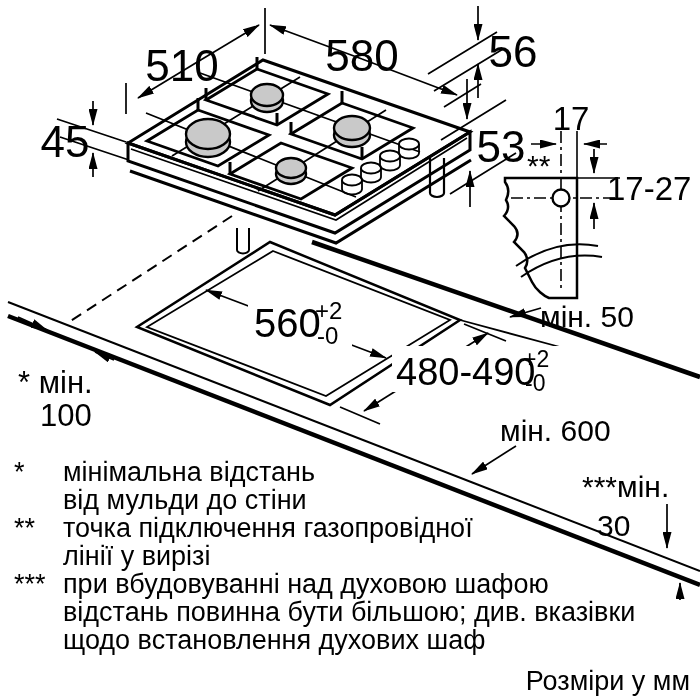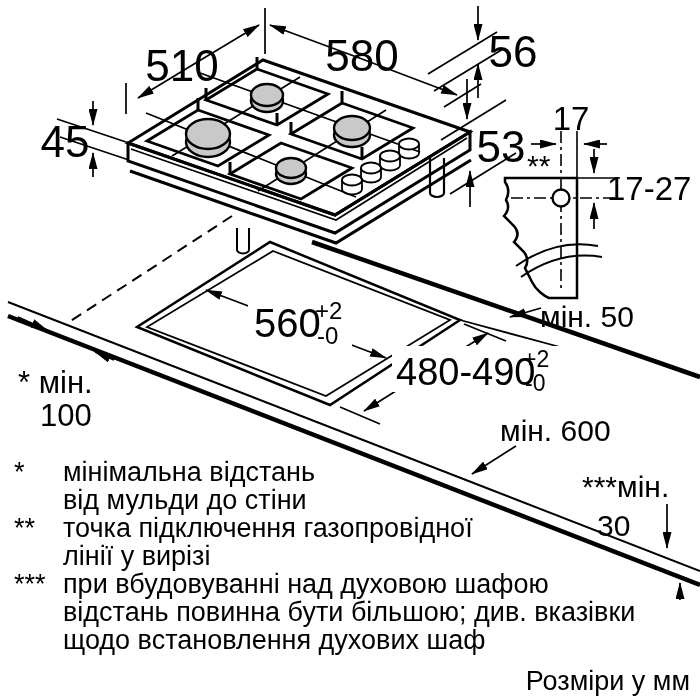--- a/index.html
+++ b/index.html
@@ -1,16 +1,16 @@
 <!DOCTYPE html>
 <html><head>
 <meta charset="utf-8">
 <style>
   html,body{margin:0;padding:0;background:#fff;}
-  .stage{width:700px;height:700px;position:relative;background:#fff;overflow:hidden;}
+  .stage{width:700px;height:700px;position:relative;background:#fff;overflow:hidden;border-radius:31px;}
   svg{display:block;}
   text{font-family:"Liberation Sans","DejaVu Sans",sans-serif;fill:#000;}
   .dimL{font-size:44px;}
   .dimM{font-size:33px;}
   .dimS{font-size:30px;}
   .dimC{font-size:40px;}
   .dimC2{font-size:38px;}
   .sup{font-size:24px;}
   .sup2{font-size:23px;}
   .min{font-size:31px;}

